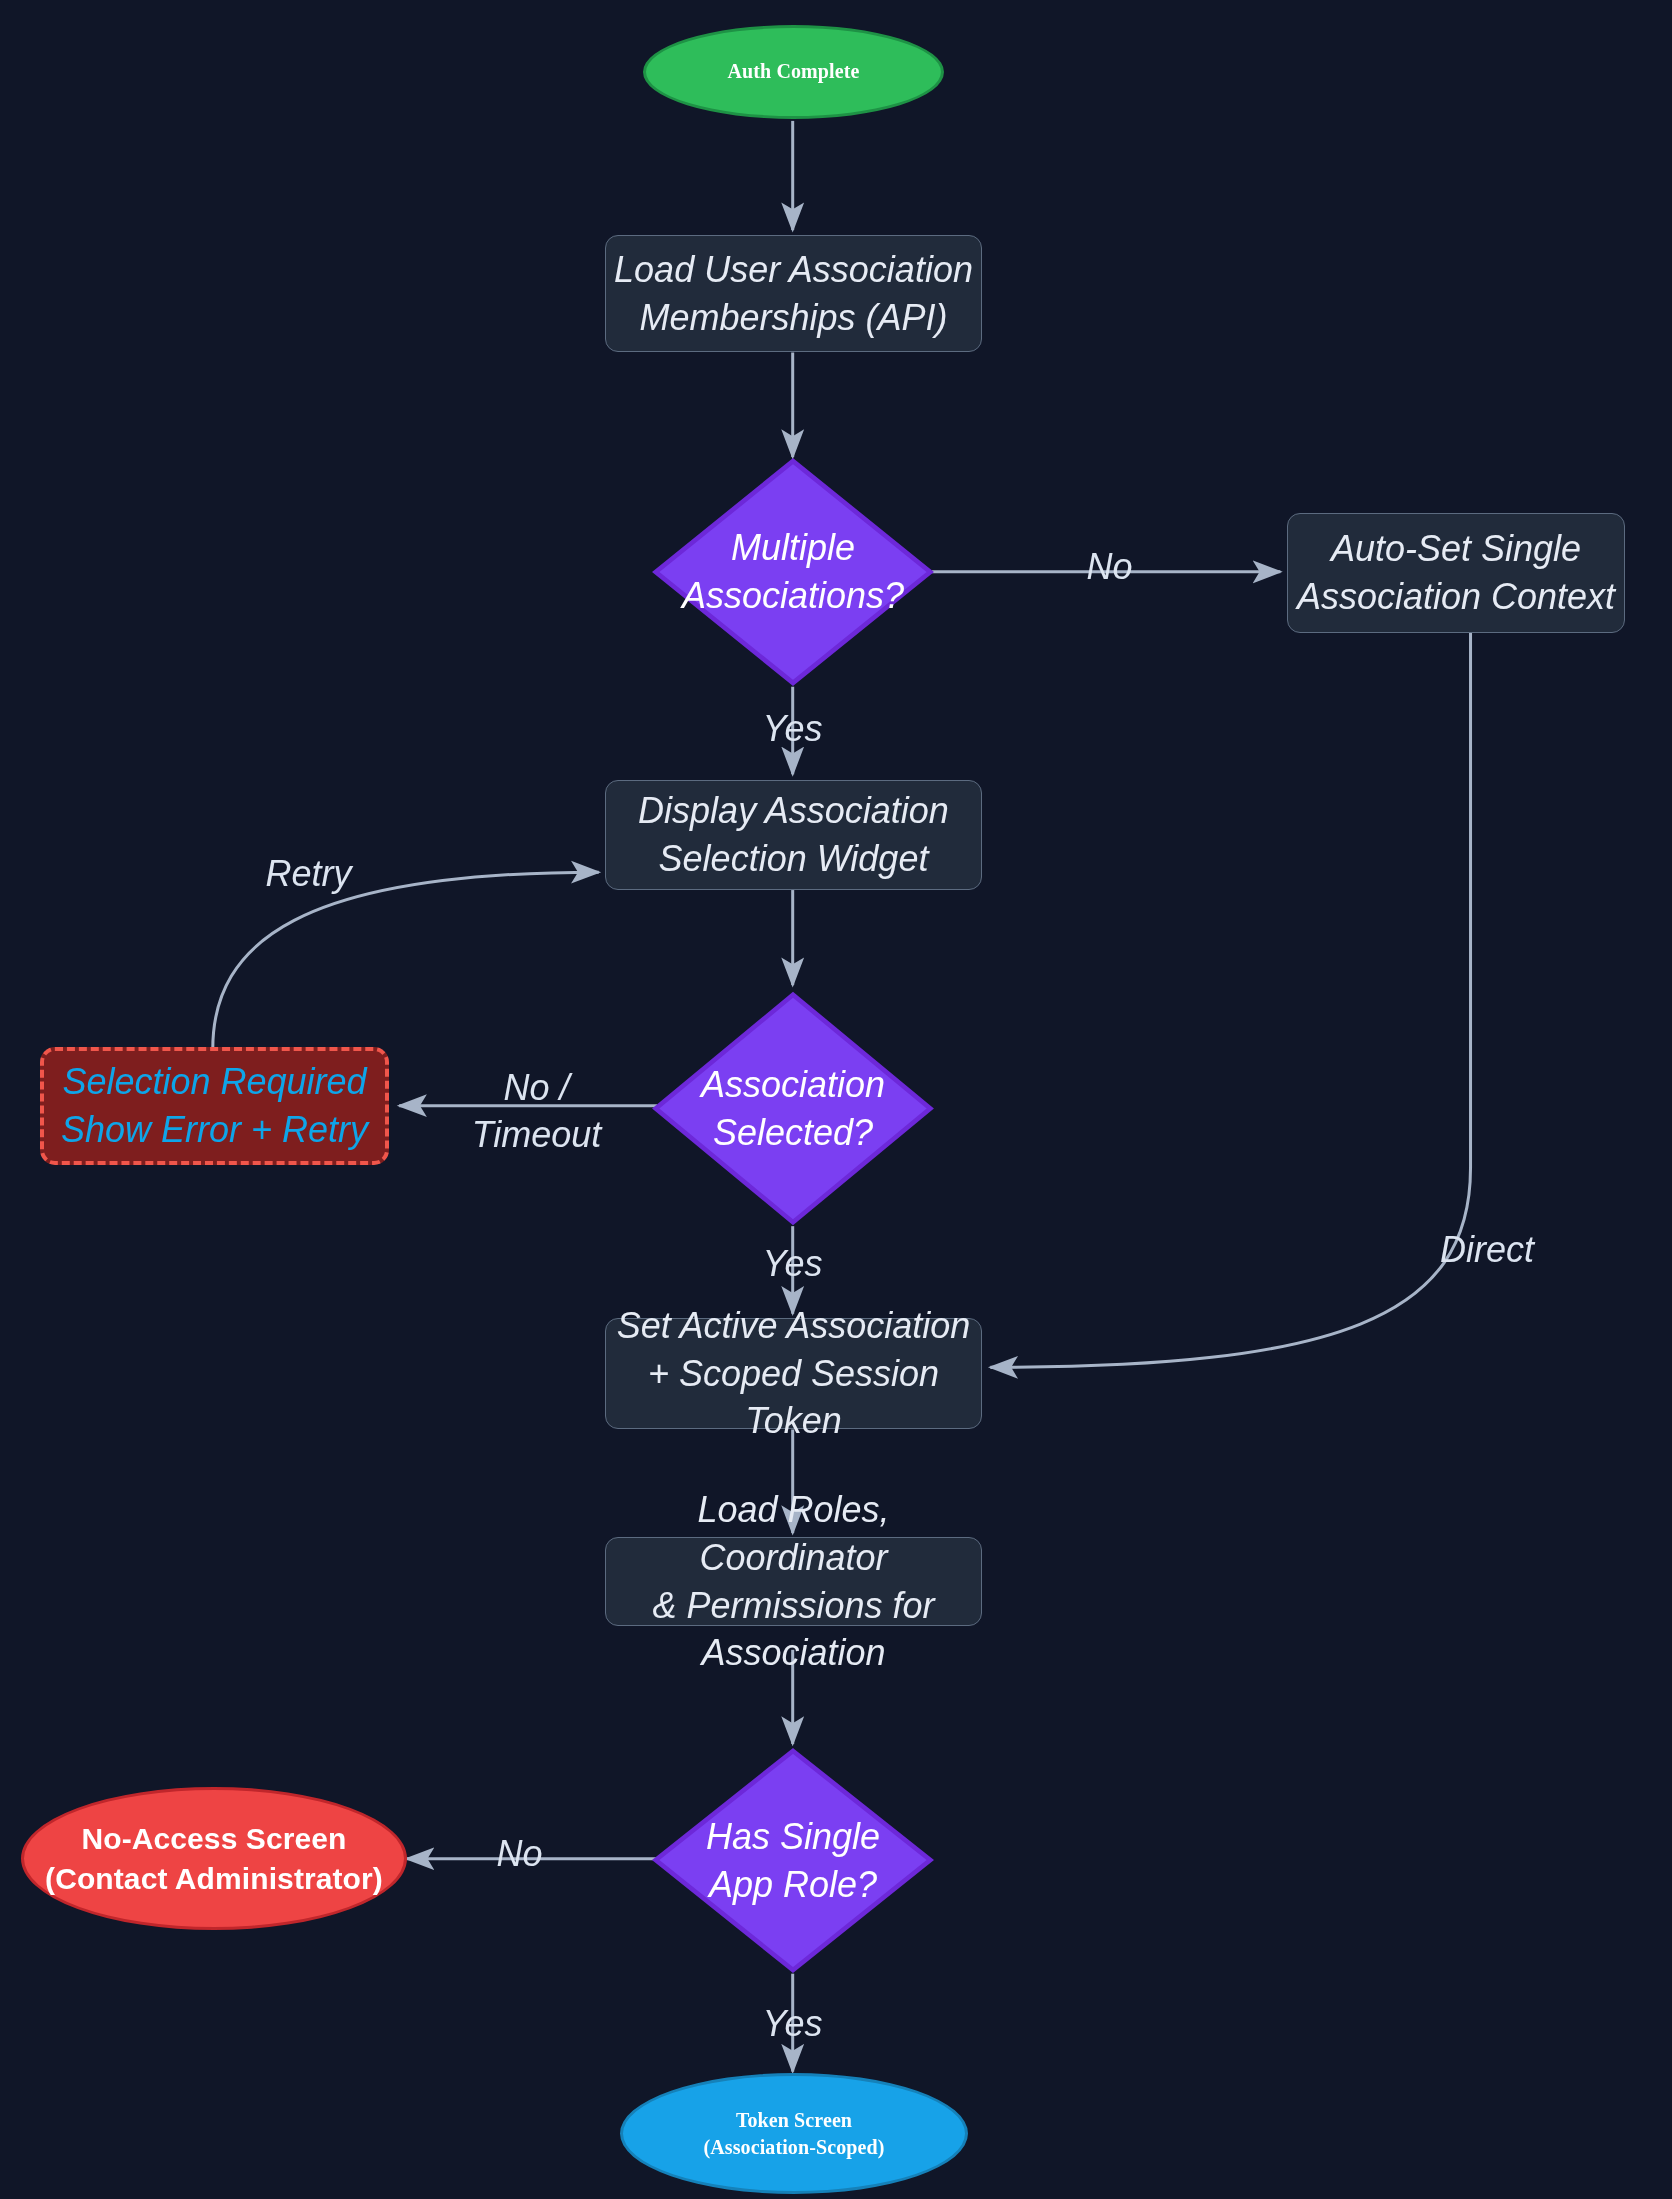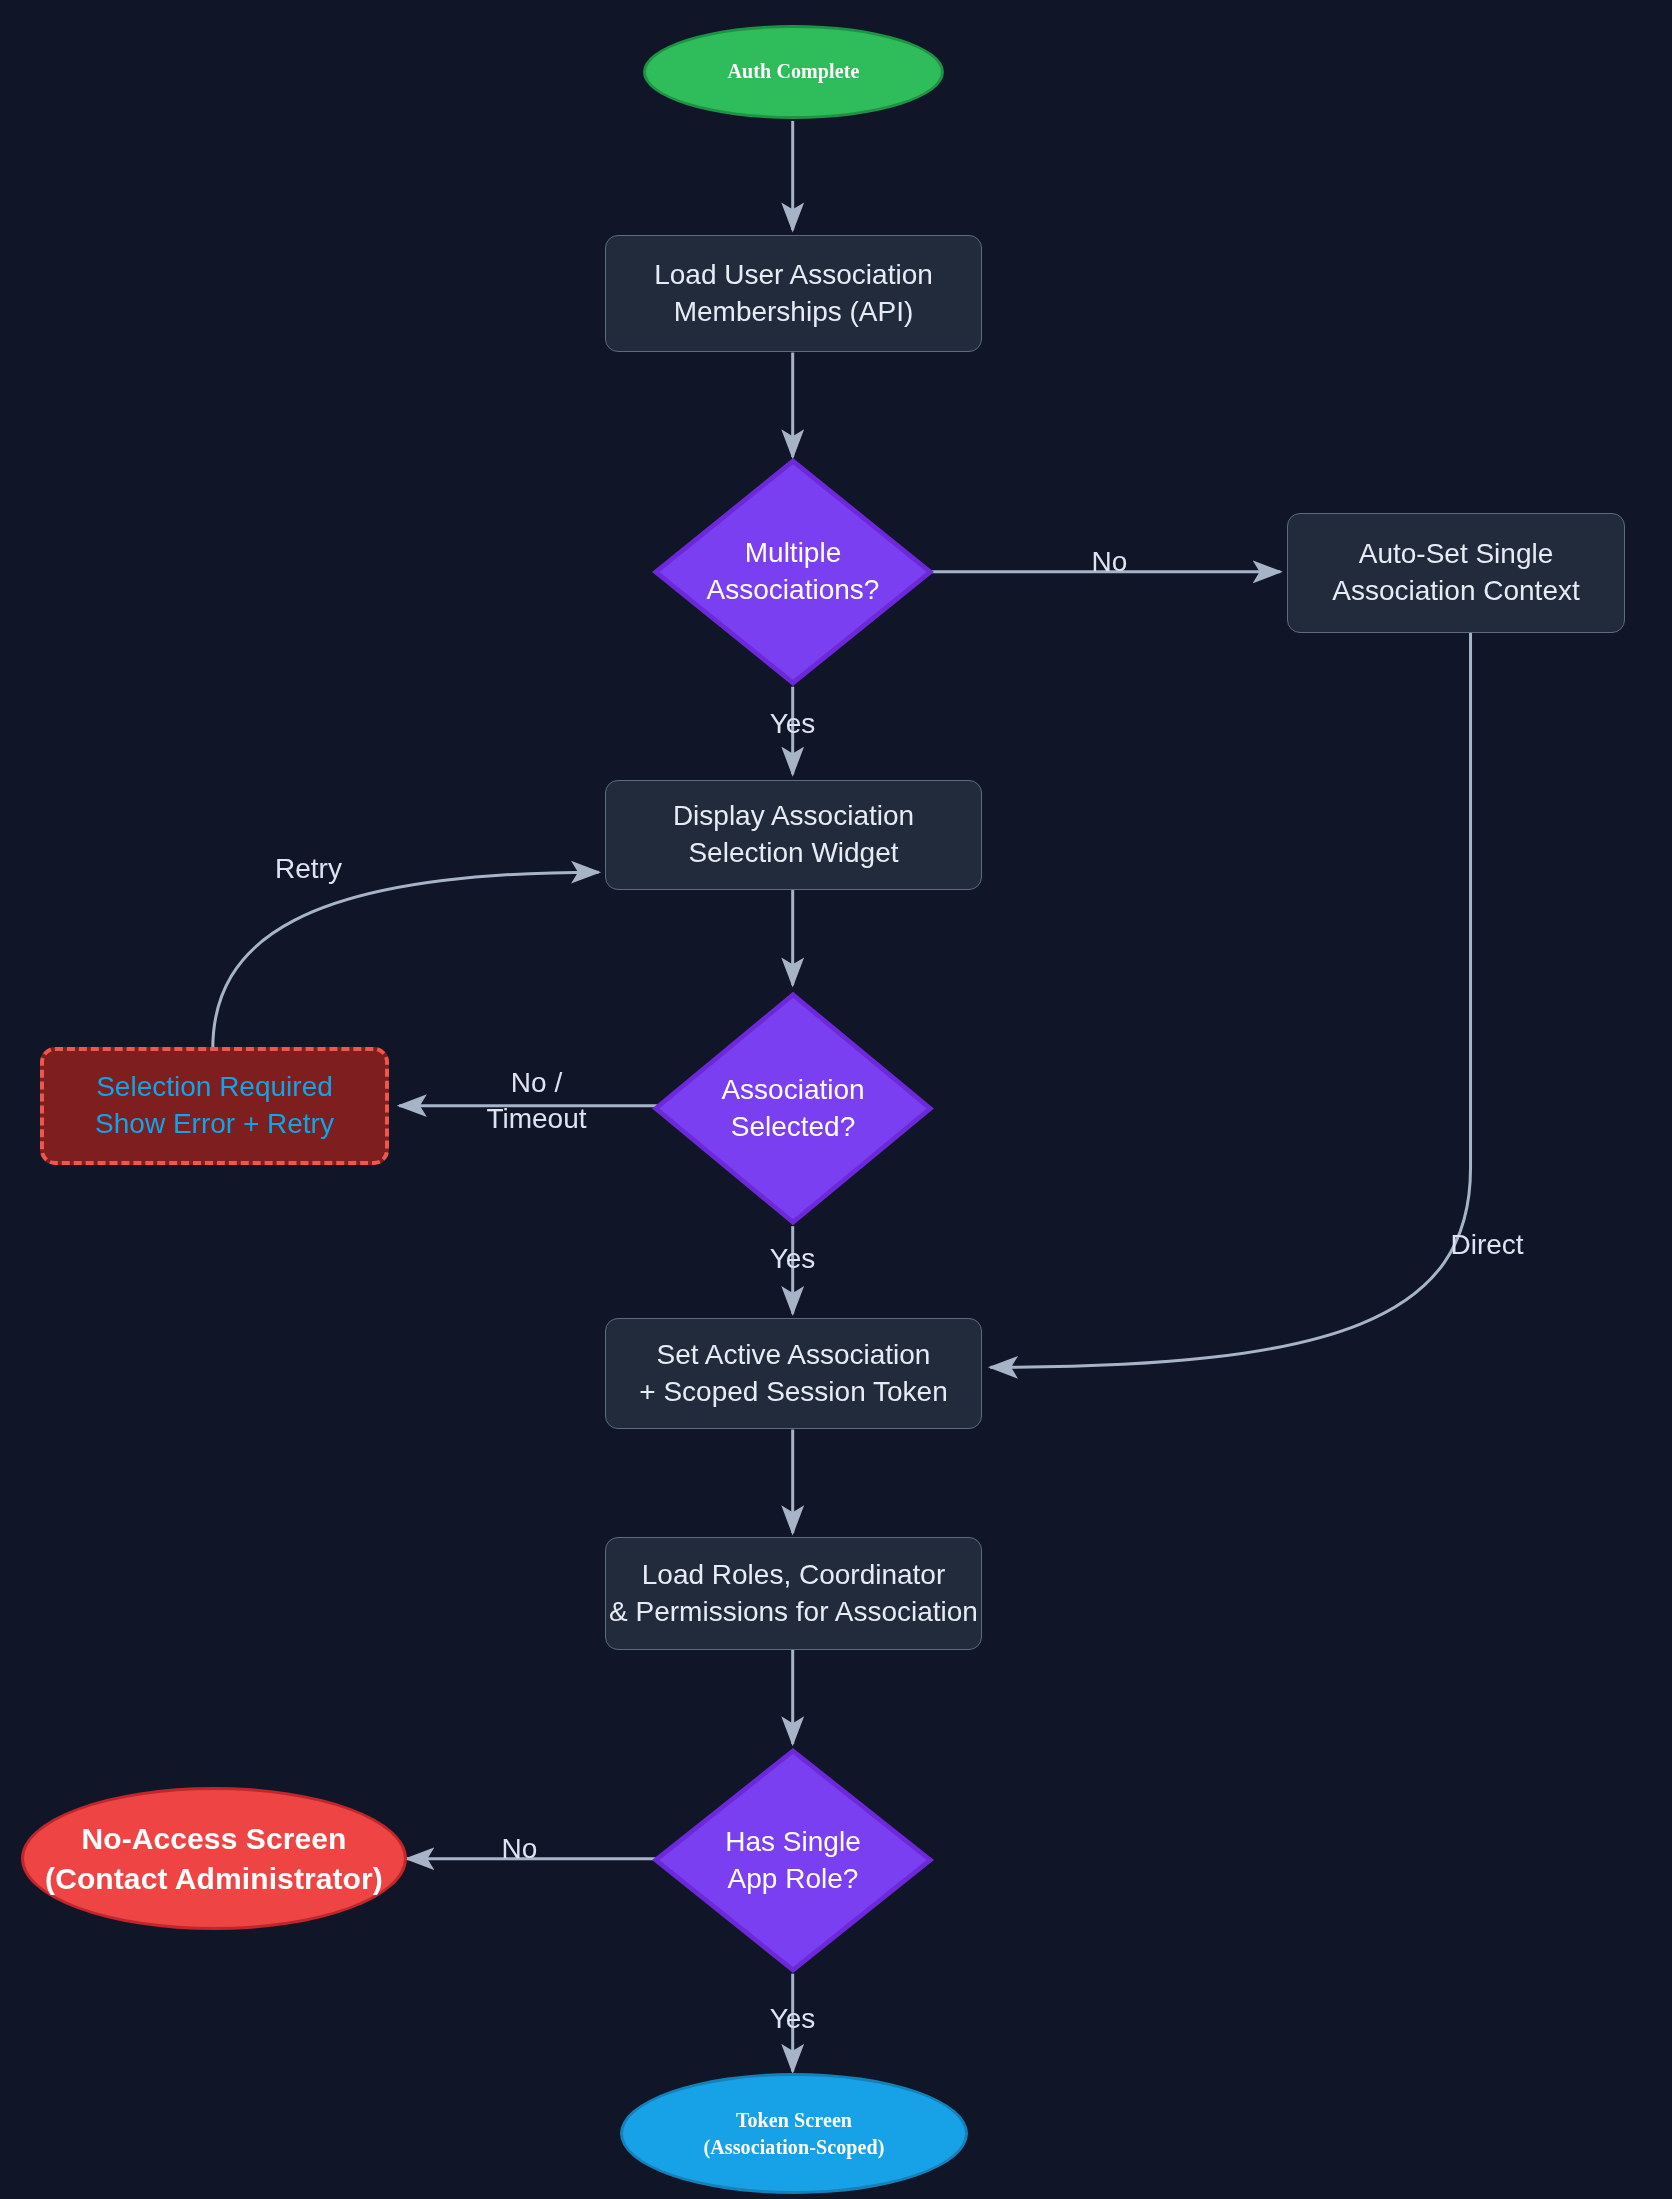--- a/index.html
+++ b/index.html
@@ -96,21 +96,21 @@
   
   .edge-label {
     position: absolute;
     color: #DCE4F0;
     text-align: center;
     white-space: pre-line;
     line-height: 1.3;
     z-index: 4;
     background: transparent;
   }
-  .f30 { font-size: 28px; }
+  .f30 { font-size: 36px; font-style: italic; }
   .f31 { font-size: 30px; }
   .f34 { font-size: 20px; font-family: Liberation Serif, serif; }
 </style>
 </head>
 <body>
 
 <svg id="flow-canvas" viewBox="0 0 1776 2336" xmlns="http://www.w3.org/2000/svg">
   <defs>
     <marker id="arrow" markerWidth="11" markerHeight="11" refX="9.2" refY="4.2" orient="auto" markerUnits="strokeWidth">
       <path d="M0,0.4 L10,4.2 L0,8 L2.3,4.2 Z" fill="#A7B4C8"></path>
@@ -173,21 +173,21 @@
   <div class="decision-label f30">Association
 Selected?</div>
 </div>
 
 <div class="node errorbox f30" style="left:40px; top:1047px; width:349px; height:118px;">Selection Required
 Show Error + Retry</div>
 
 <div class="node process f30" style="left:605px; top:1318px; width:377px; height:111px;">Set Active Association
 + Scoped Session Token</div>
 
-<div class="node process f30" style="left:605px; top:1537px; width:377px; height:113px;">Load Roles, Coordinator
+<div class="node process f30" style="left:605px; top:1537px; width:377px; height:89px;">Load Roles, Coordinator
 &amp; Permissions for Association</div>
 
 <div class="decision-wrap" style="left:652px; top:1747px; width:282px; height:227px;">
   <svg viewBox="0 0 300 241" xmlns="http://www.w3.org/2000/svg">
     <polygon points="150,4 296,120 150,237 4,120" fill="#7B3FF2" stroke="#6D28D9" stroke-width="5"></polygon>
   </svg>
   <div class="decision-label f30">Has Single
 App Role?</div>
 </div>
 

